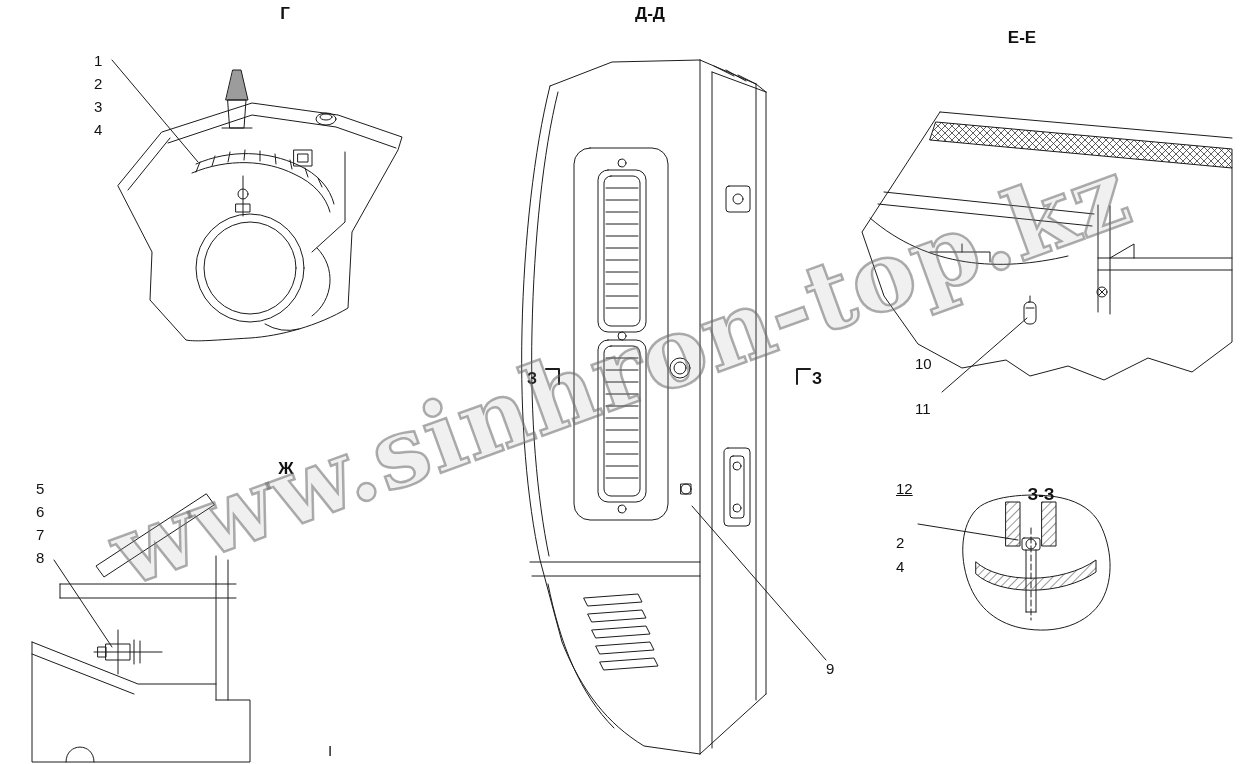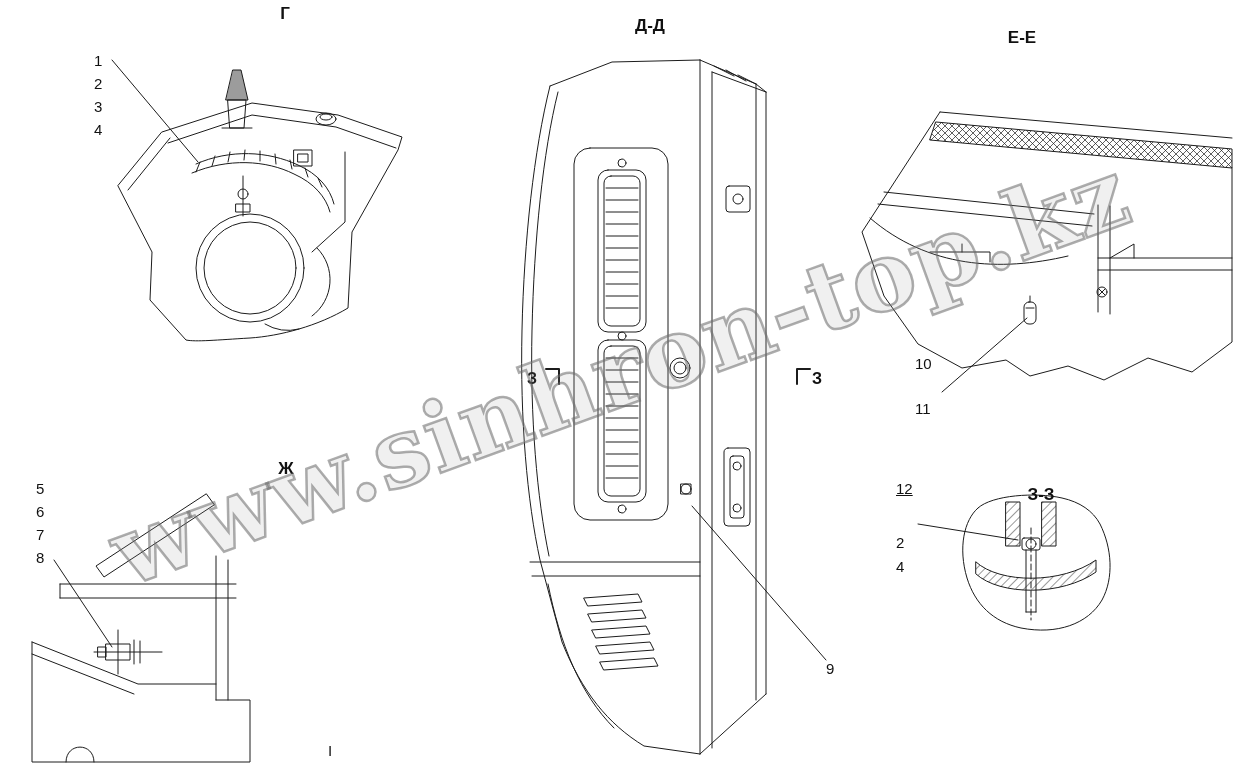--- a/index.html
+++ b/index.html
@@ -148,21 +148,21 @@
       <path d="M976,562 C1000,584 1062,584 1096,560 L1096,572 C1062,596 1000,596 976,574 Z" style="fill:url(#hatch)"></path>
       <rect x="1022" y="538" width="18" height="12" rx="2"></rect>
       <circle cx="1031" cy="544" r="5"></circle>
       <path d="M1026,550 L1026,612 M1036,550 L1036,612 M1026,612 L1036,612"></path>
       <path d="M1031,528 L1031,620" style="stroke-dasharray:6 3"></path>
       <path d="M918,524 L1018,540"></path>
     </g>
   </svg>
 
   <div class="view-label" style="left:260px; top:4px; width:50px;">Г</div>
-  <div class="view-label" style="left:615px; top:16px; width:70px;">Д-Д</div>
+  <div class="view-label" style="left:615px; top:4px; width:70px;">Д-Д</div>
   <div class="view-label" style="left:987px; top:4px; width:70px;margin-top:24px;">Е-Е</div>
   <div class="view-label" style="left:262px; top:459px; width:48px;">Ж</div>
   <div class="view-label" style="left:1011px; top:446px; width:60px;margin-top:39px;">З-З</div>
   <div class="view-label" style="left:318px; top:742px; width:24px; font-weight:normal; font-size:15px;">І</div>
 
   <div class="section-marker" style="left:527px; top:370px;">З</div>
   <div class="section-marker" style="left:812px; top:370px;">З</div>
 
   <div class="callout" style="left:94px; top:52px;">1</div>
   <div class="callout" style="left:94px; top:75px;">2</div>

